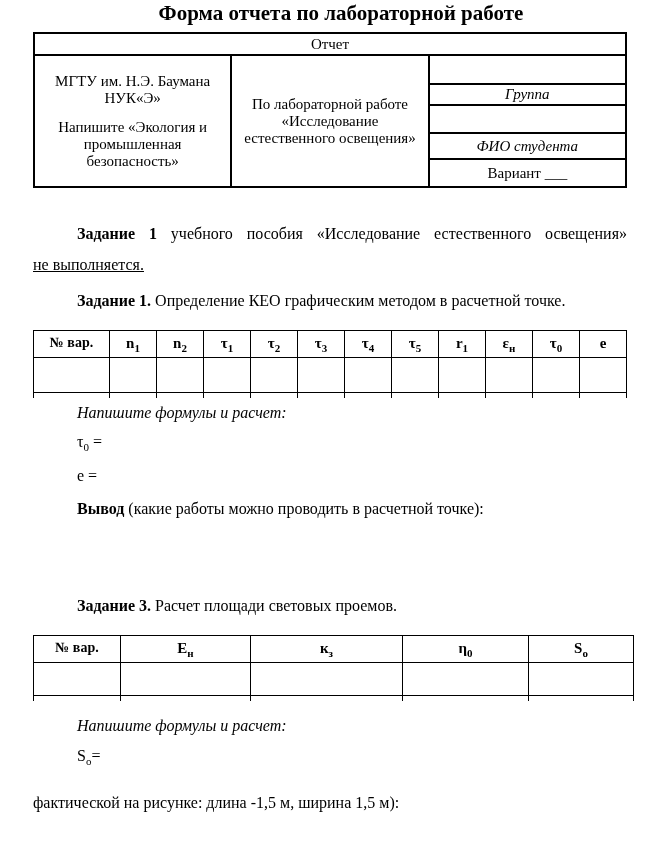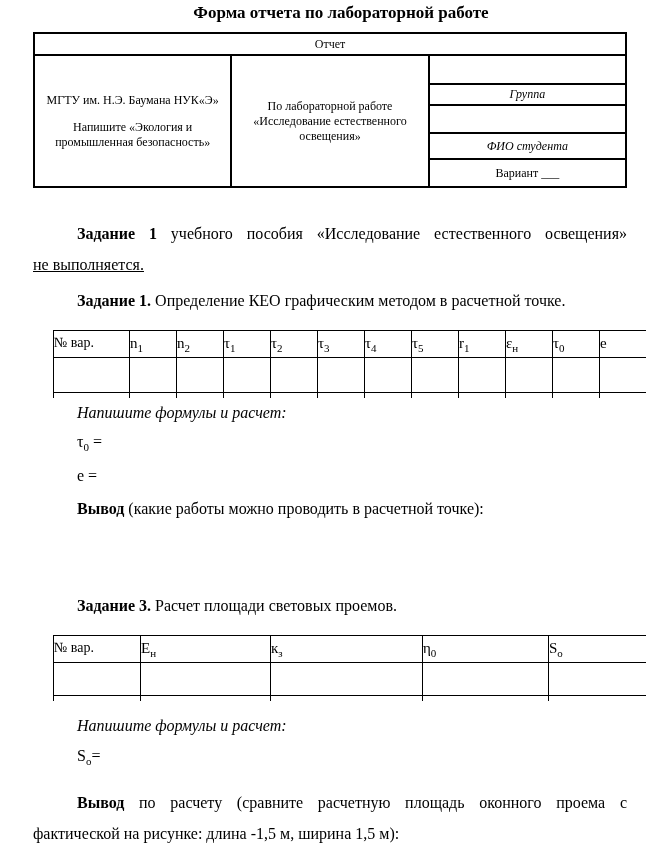--- a/index.html
+++ b/index.html
@@ -8,30 +8,30 @@
     width:646px;height:854px;
     background:#fff;color:#000;
     font-family:"Liberation Serif","DejaVu Serif",serif;
     font-size:16px;
     overflow:hidden;
   }
   .title{
     padding-top:3px;
     text-align:center;
     font-weight:700;
-    font-size:17px;
+    font-size:21px;
     line-height:20px;
     padding-left:36px;
   }
   
   .hdr-table{
     border-collapse:collapse;
     margin:9px 0 0 33px;
     width:594px;
-    font-size:12px;
+    font-size:15px;
     text-align:center;
     table-layout:fixed;
   }
   .hdr-table td{border:2px solid #000;padding:0 4px;vertical-align:middle;}
   .hdr-table .row-otchet td{height:20px;}
   .hdr-col1{width:227px;}
   .hdr-col2{width:182px;text-align:center;}
   .hdr-col3{width:179px;}
   .hdr-gap{height:12px;}
   .h27 td.sub-cell{height:27px;}
@@ -45,22 +45,24 @@
   .para{margin:0 19px 0 33px;line-height:18px;}
   .lh31{line-height:31px;}
   .indent{text-indent:44px;}
   .jus{text-align:justify;text-align-last:justify;}
   .formula{margin-left:77px;line-height:18px;}
   sub{font-size:11px;}
   
   .data-table{
     border-collapse:collapse;
     table-layout:fixed;
-    margin-left:53px;
+    margin-left:33px;
+    text-align:center;
     font-size:15px;
+    font-weight:bold;
   }
   .data-table td{border:1px solid #000;padding:0;vertical-align:middle;}
   .t2{width:594px;}
   .t3{width:600px;}
   .t2 col.c0{width:76px;}
   .t2 col.cn{width:47px;}
   .t3 col.c0{width:87px;}
   .t3 col.c1{width:130px;}
   .t3 col.c2{width:152px;}
   .t3 col.c3{width:126px;}
@@ -243,19 +245,16 @@
     </tr>
   </tbody>
     </table>
 
   <div class="formula i mt-write2">Напишите формулы и расчет:</div>
   <div class="formula mt-f4">
     <span>S</span><sub>о</sub><span>=</span>
   </div>
 
   <div class="para lh31 mt-concl2">
-    <div class="jus indent">
-      <span class="b">Вывод</span><span> по расчету (сравните расчетную площадь оконного проема с</span>
-    </div>
     <div>фактической на рисунке: длина -1,5 м, ширина 1,5 м):</div>
   </div>
 
 </div>
 
 </body></html>

